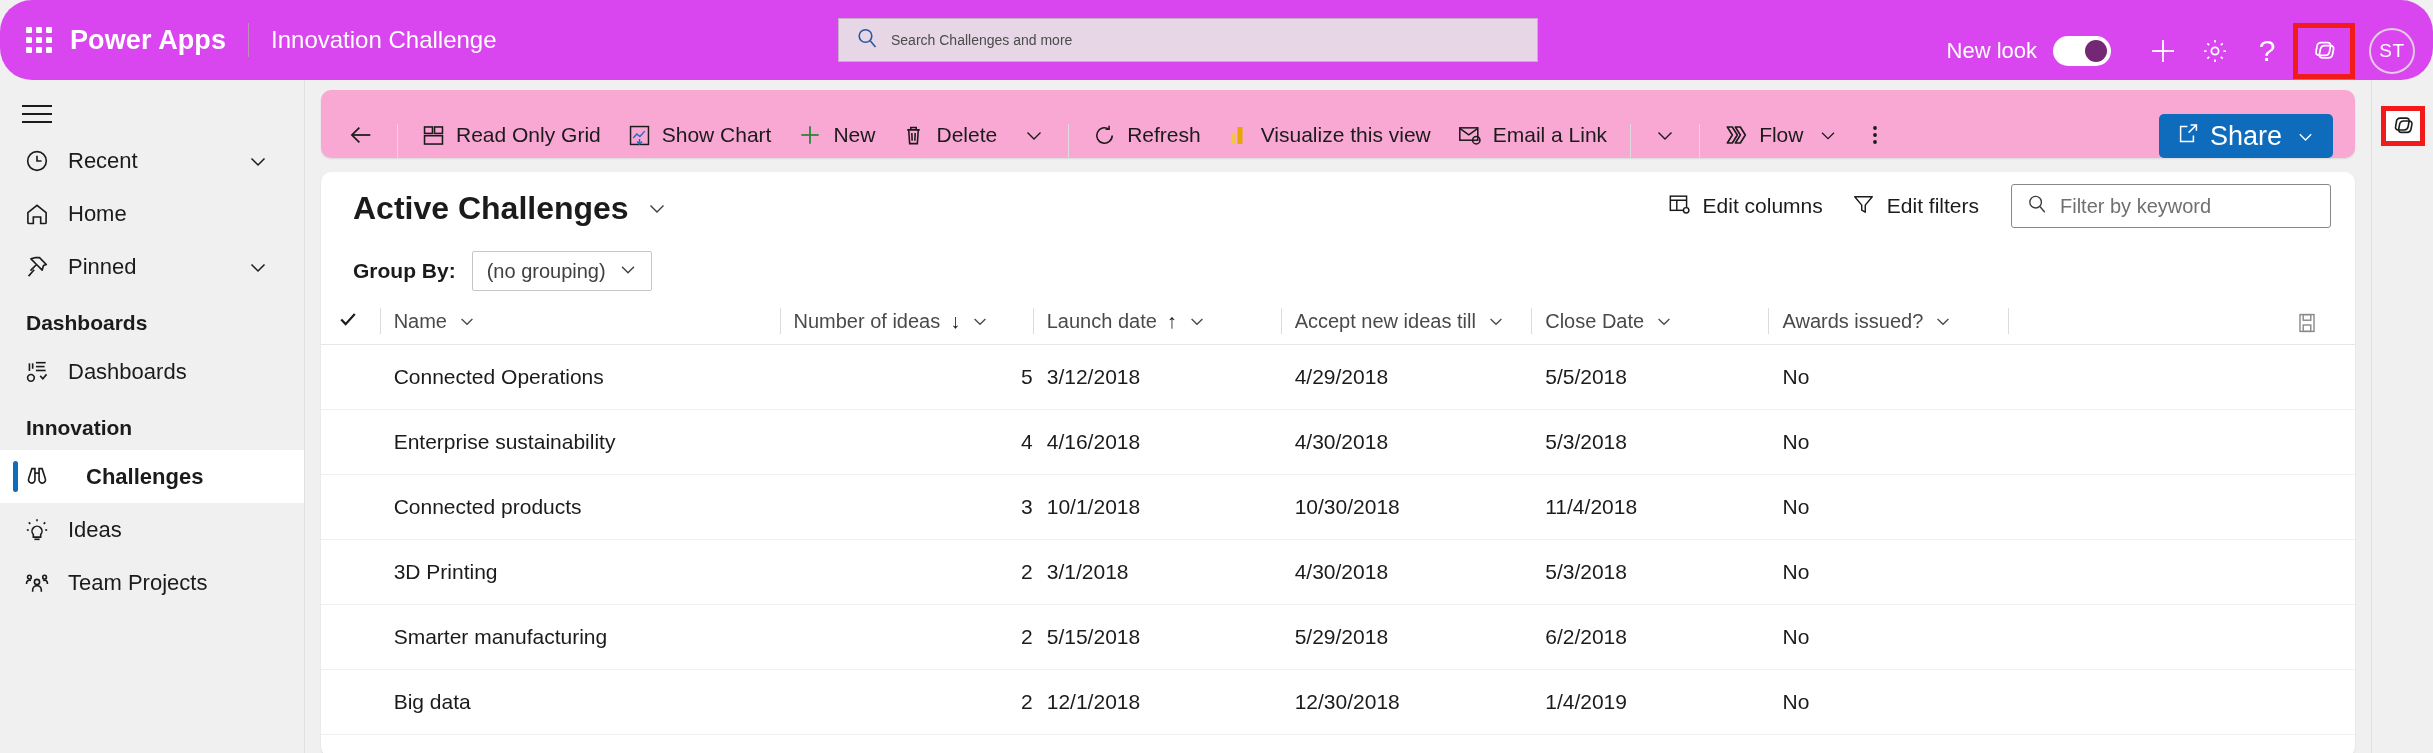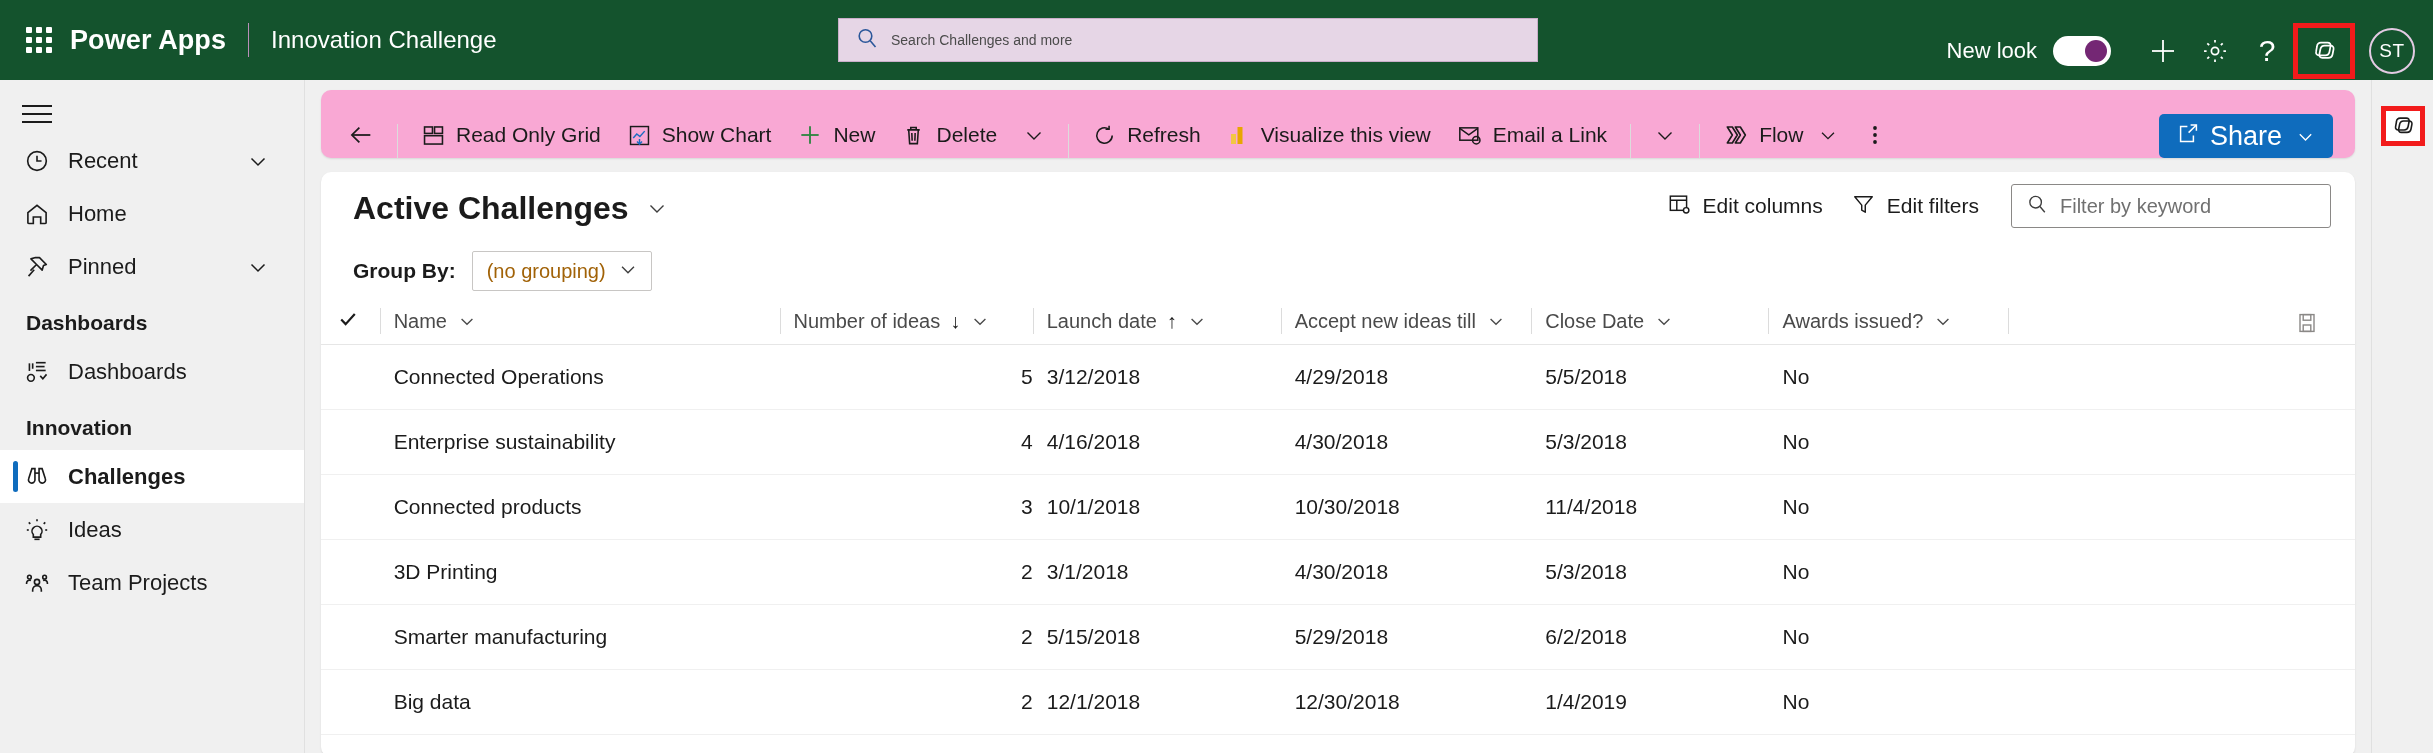--- a/index.html
+++ b/index.html
@@ -7,22 +7,22 @@
     width: 2433px; height: 753px;
     overflow: hidden;
     font-family: "Liberation Sans", sans-serif;
     background: #f0f0f0;
   }
 
   
   .topbar {
     position: absolute; left: 0; top: 0;
     width: 2433px; height: 80px;
-    background: #14532d;
-    display: flex; align-items: center;
+    background: #d946ef;
+    display: flex; align-items: center; border-radius: 32px;
   }
   .waffle {
     width: 34px; height: 34px;
     margin-left: 22px; margin-right: 14px;
     display: grid;
     grid-template-columns: repeat(3, 6px);
     grid-template-rows: repeat(3, 6px);
     gap: 4px;
     align-content: center; justify-content: center;
     cursor: pointer;
@@ -102,21 +102,21 @@
     height: 53px; display: flex; align-items: center;
     padding-left: 24px; cursor: pointer; position: relative;
     color: #1b1b1b;
   }
   .nav-item .ico {
     width: 34px; display: flex; align-items: center; justify-content: flex-start;
   }
   .nav-item .lbl { font-size: 22px; margin-left: 10px; white-space: nowrap; }
   .nav-item .chev { position: absolute; right: 34px; display: flex; align-items: center; }
   .nav-item.selected {
-    background: #ffffff; font-weight: 600;
+    background: #ffffff; font-weight: 600; gap: 18px;
   }
   .nav-item.selected::before {
     content: ""; position: absolute; left: 13px; top: 11px;
     width: 5px; height: 31px; background: #0f6cbd; border-radius: 3px;
   }
   .nav-group {
     font-size: 21px; font-weight: 700; color: #1b1b1b;
     padding: 18px 0 10px 26px;
   }
 
@@ -202,21 +202,21 @@
   .groupbar {
     height: 54px; display: flex; align-items: center; padding-left: 32px;
   }
   .grouplabel { font-size: 21px; font-weight: 700; color: #1b1b1b; }
   .groupsel {
     margin-left: 16px; width: 180px; height: 40px;
     border: 1px solid #c8c6c4; border-radius: 2px;
     display: flex; align-items: center; justify-content: space-between;
     padding: 0 12px 0 14px; cursor: pointer;
   }
-  .groupsel .gtxt { font-size: 20px; color: #a16207; white-space: nowrap; }
+  .groupsel .gtxt { font-size: 20px; color: #404040; white-space: nowrap; }
 
   
   table.grid { width: 100%; border-collapse: collapse; table-layout: fixed; }
   table.grid thead th {
     height: 46px; font-weight: 400; font-size: 20px; color: #4a4a4a;
     text-align: left; border-bottom: 1px solid #e6e6e6;
     padding: 0; vertical-align: middle;
     position: relative;
   }
   th .thinner { display: flex; align-items: center; height: 46px; padding-left: 14px; cursor: pointer; }

